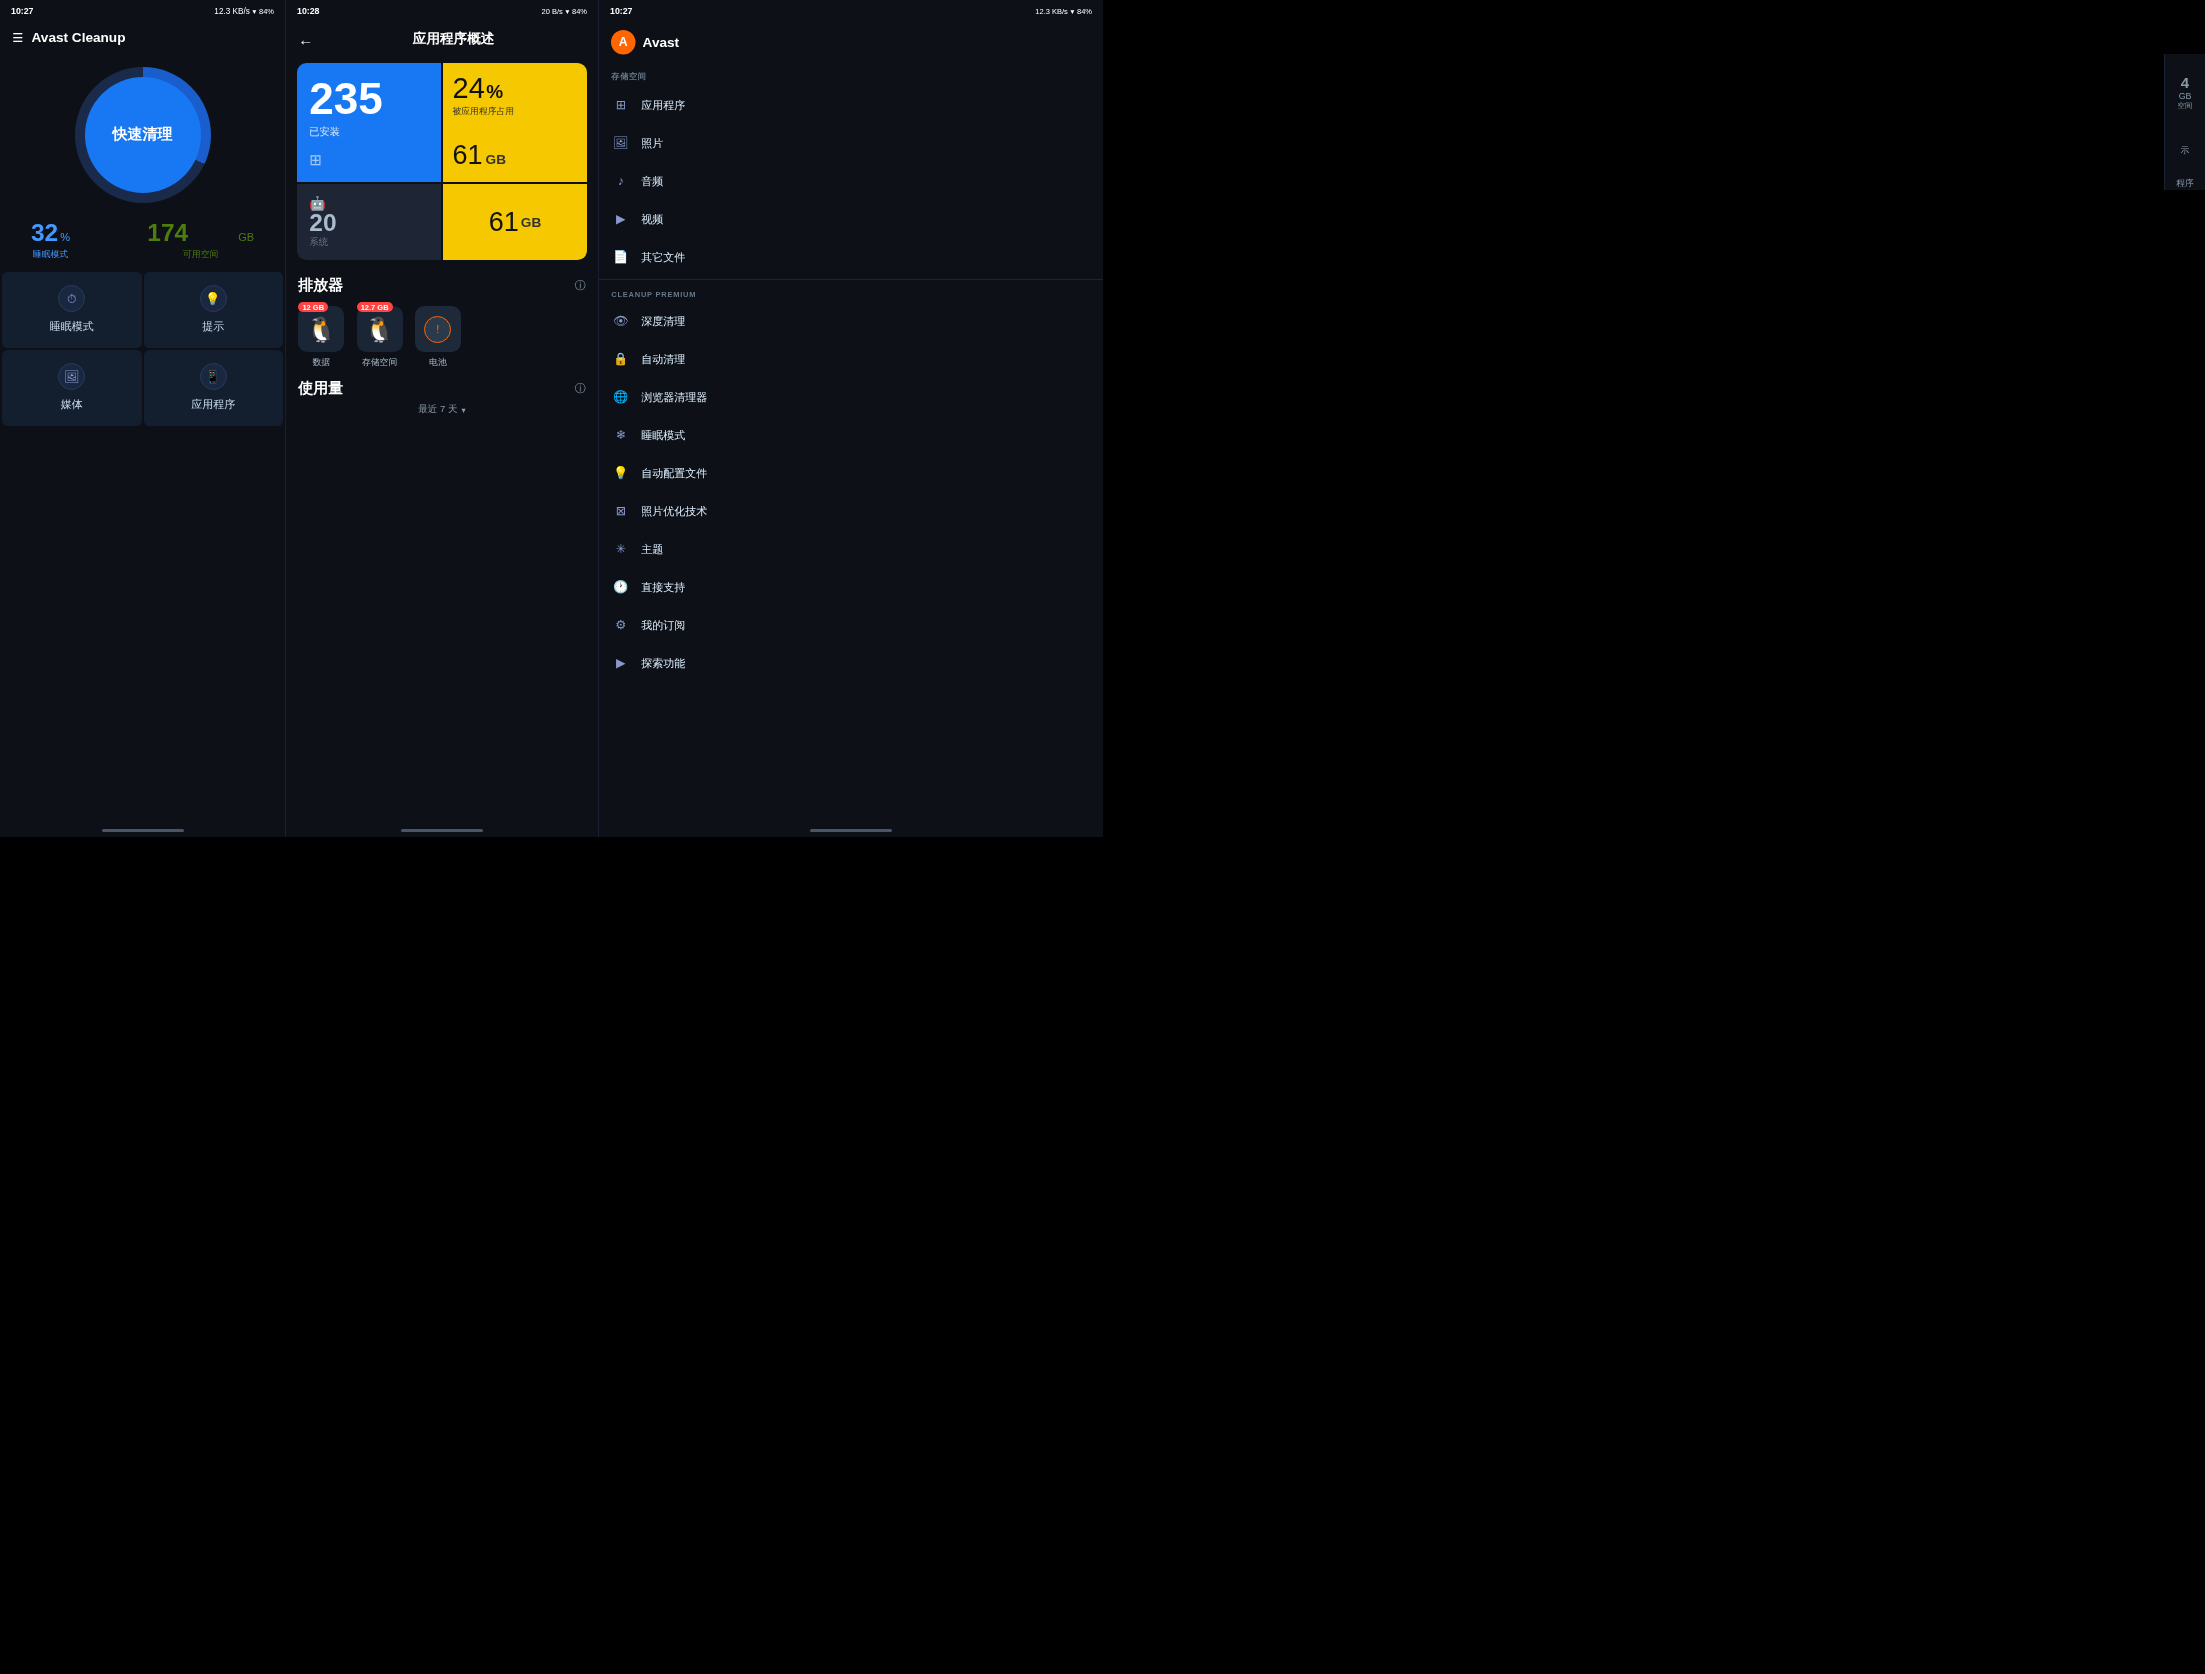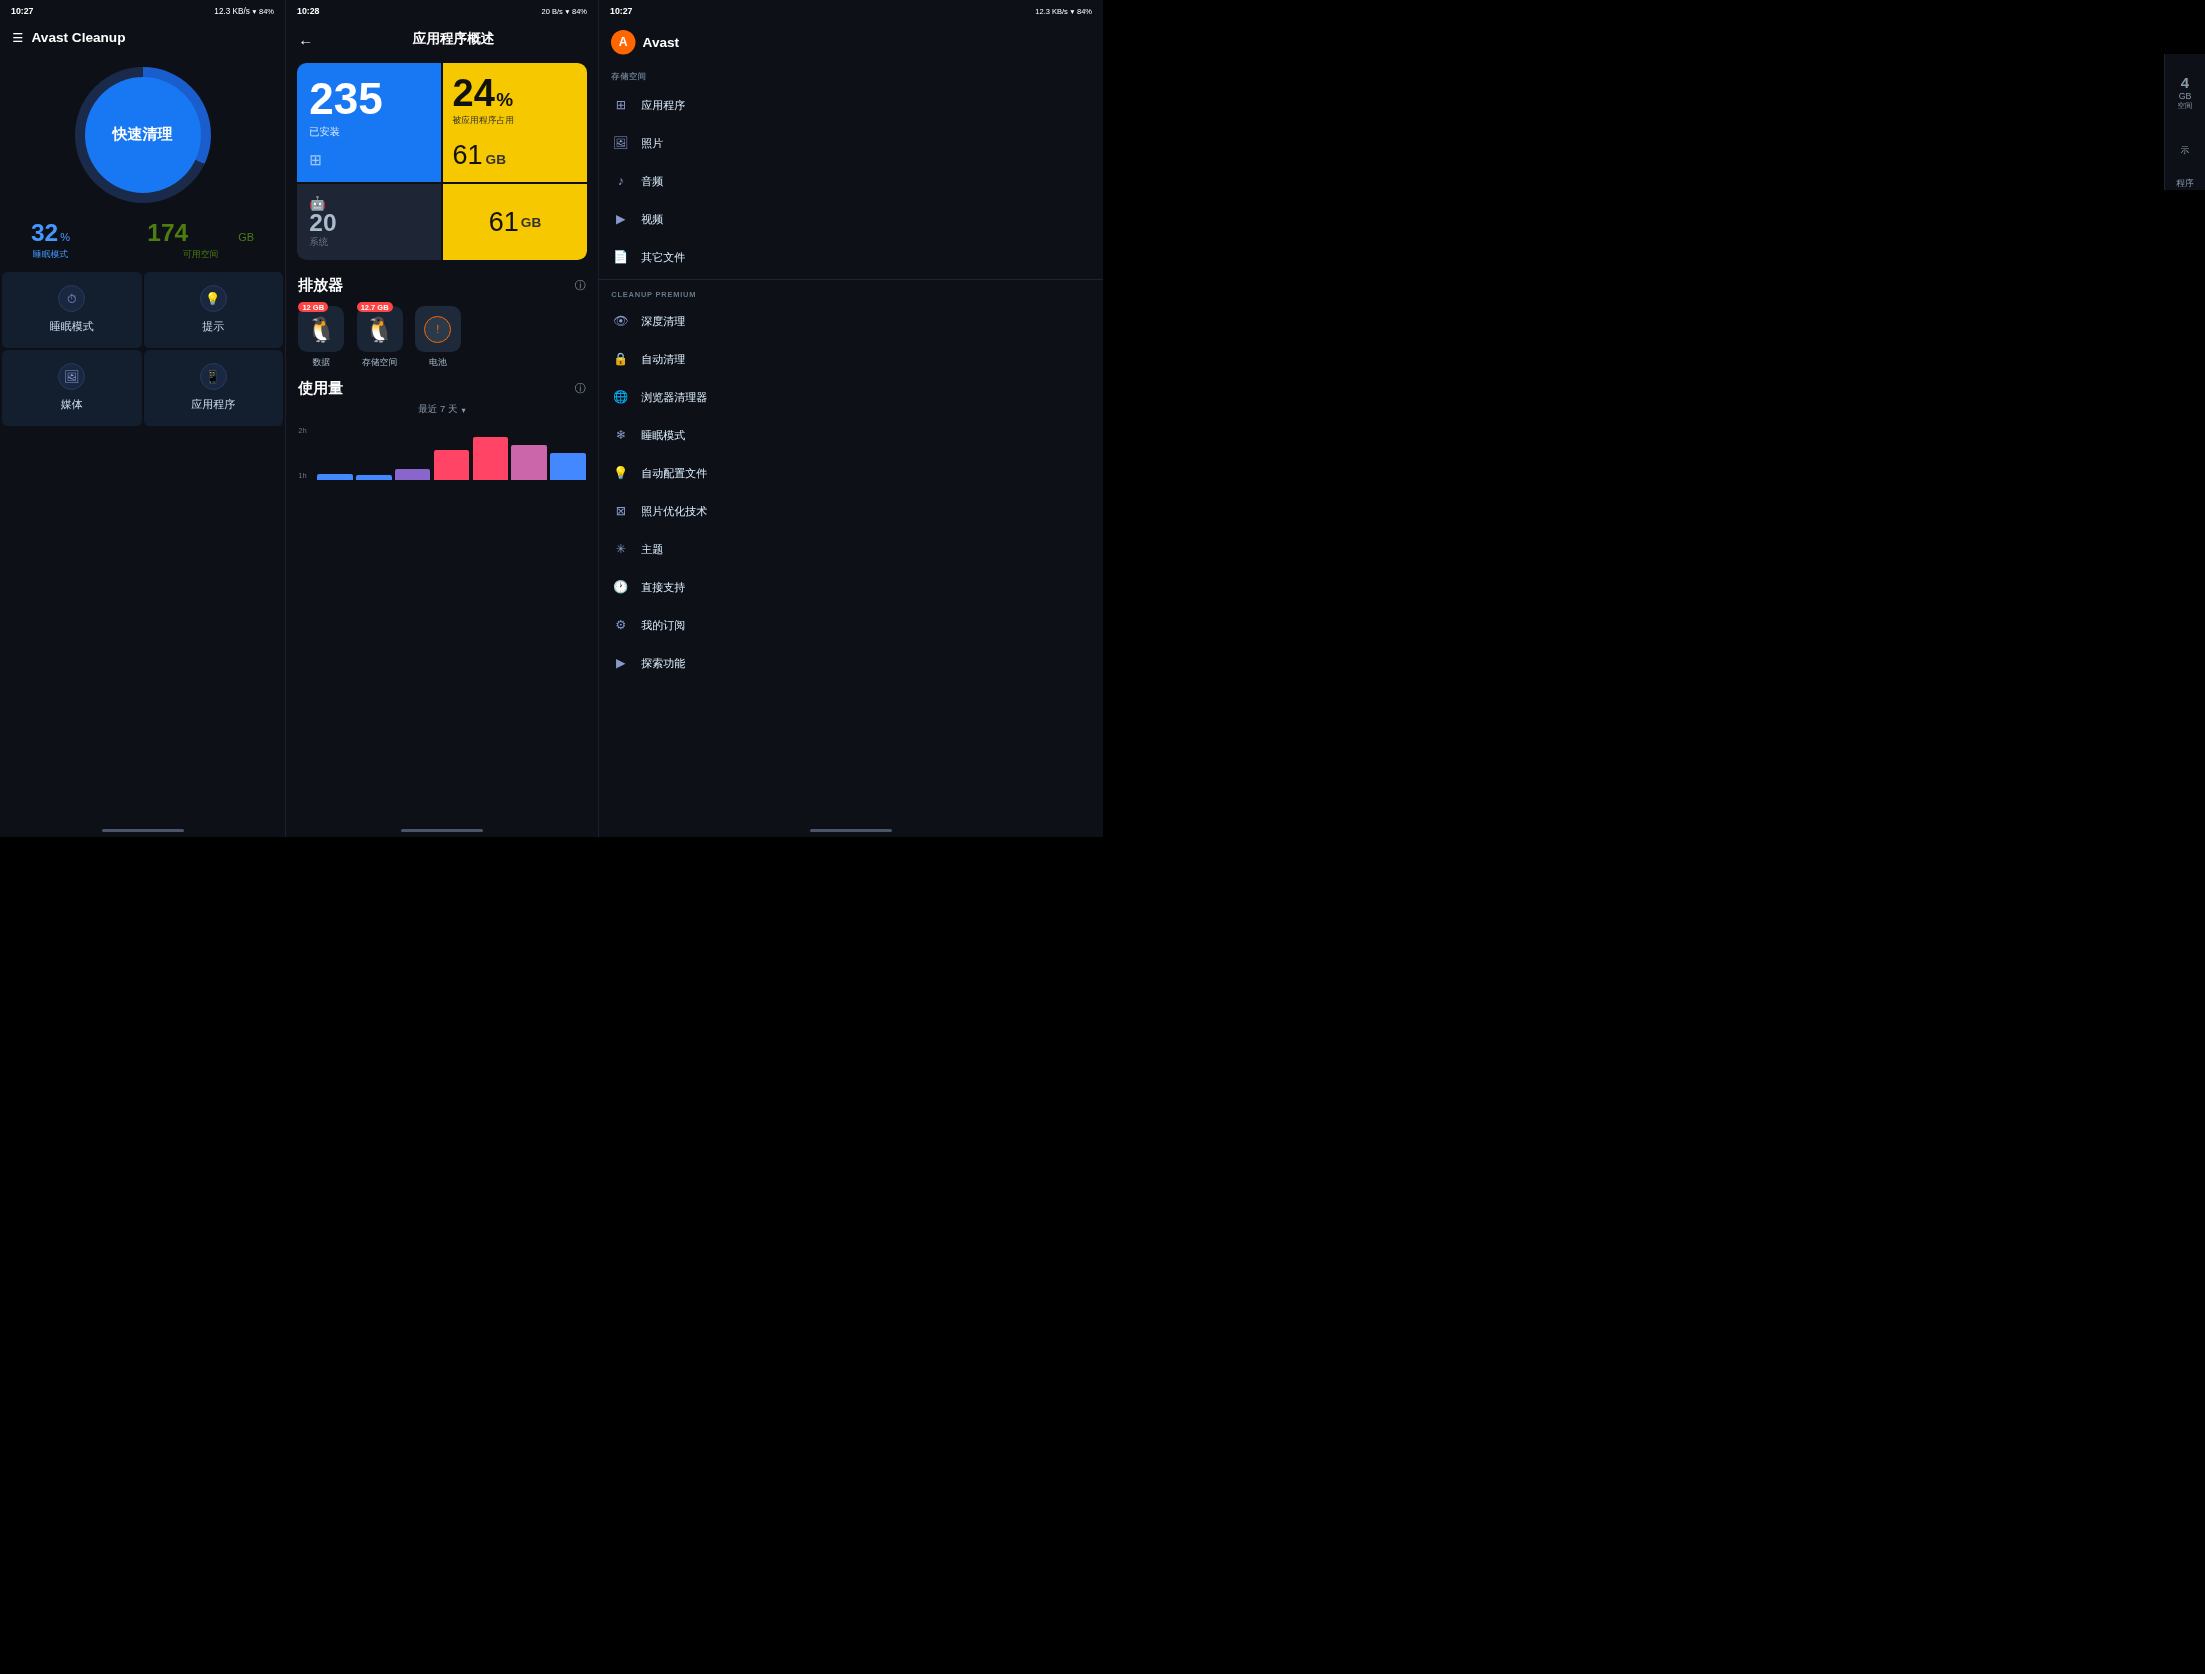--- a/index.html
+++ b/index.html
@@ -229,22 +229,22 @@
     .tile-percent {
       background: #f5c800;
       border-radius: 0 9.5px 0 0;
       padding: 11px 9.5px;
       display: flex;
       flex-direction: column;
       justify-content: space-between;
       min-height: 88px;
     }
     .tile-pct-num {
-      font-size: 38px;
-      font-weight: 700;
+      font-size: 29px;
+      font-weight: 400;
       color: #111;
       line-height: 1;
     }
     .tile-pct-label {
       color: #333;
       font-size: 8.8px;
       margin-top: 2.7px;
     }
     .tile-gb-big {
       font-size: 27px;
@@ -638,39 +638,20 @@
   <div class="usage-section">
     <div class="usage-header">
       <span class="usage-title">使用量</span>
       <span class="info-icon">ⓘ</span>
     </div>
     <div class="usage-period-row">
       <span class="usage-period">最近 7 天</span>
       <span class="chevron-icon">▾</span>
     </div>
 
-    <div style="position:relative;">
-      <div style="display:flex;gap:2.7px;font-size:7.5px;color:#667788;margin-bottom:2.7px;padding-left:19px;">
-      </div>
-      <div style="display:flex;flex-direction:row;height:61px;gap:1.4px;padding-left:19px;position:relative;">
-        <div style="position:absolute;left:0;top:0;bottom:6.8px;display:flex;flex-direction:column;justify-content:space-between;align-items:flex-end;padding-right:2.7px;">
-          <span style="color:#667788;font-size:7.5px;">2h</span>
-          <span style="color:#667788;font-size:7.5px;">1h</span>
-        </div>
-        <div style="display:flex;align-items:flex-end;gap:3.4px;flex:1;height:54px;">
-          <div style="flex:1;height:10%;background:#4488ff;border-radius:2px 2px 0 0;"></div>
-          <div style="flex:1;height:8%;background:#4488ff;border-radius:2px 2px 0 0;"></div>
-          <div style="flex:1;height:20%;background:#8866cc;border-radius:2px 2px 0 0;"></div>
-          <div style="flex:1;height:55%;background:#ff4466;border-radius:2px 2px 0 0;"></div>
-          <div style="flex:1;height:80%;background:#ff4466;border-radius:2px 2px 0 0;"></div>
-          <div style="flex:1;height:65%;background:#cc66aa;border-radius:2px 2px 0 0;"></div>
-          <div style="flex:1;height:50%;background:#4488ff;border-radius:2px 2px 0 0;"></div>
-        </div>
-      </div>
-    </div>
   </div>
 
   <div class="bottom-bar">
     <div class="bottom-pill"></div>
   </div>
 </div>
 
 <div class="panel" id="panel3" style="overflow-y:auto;">
 
   <div class="status-bar">

